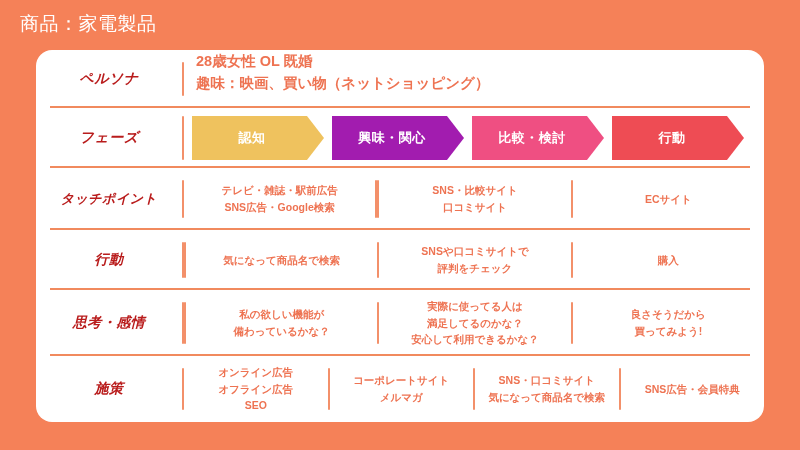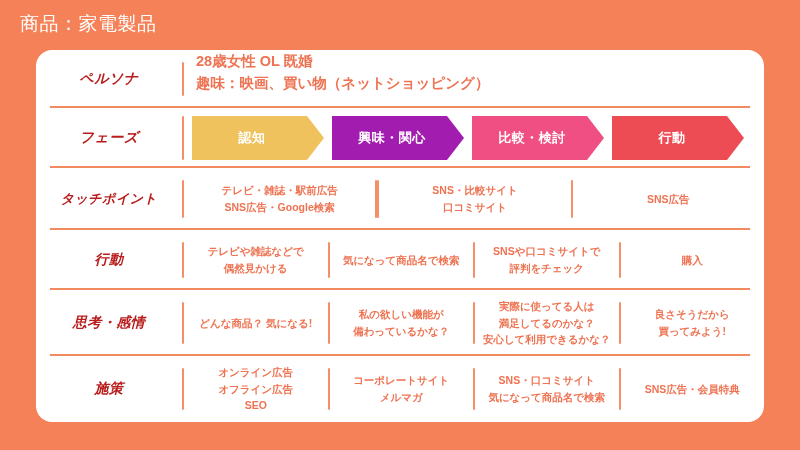--- a/index.html
+++ b/index.html
@@ -192,45 +192,42 @@
       <div class="rowlabel small">タッチポイント</div>
       <div class="vsep"></div>
       <div class="cells">
         <div class="cell">テレビ・雑誌・駅前広告
 SNS広告・Google検索</div>
         <div class="vsep"></div>
         <div class="vsep"></div>
         <div class="cell">SNS・比較サイト
 口コミサイト</div>
         <div class="vsep"></div>
-        <div class="cell">SNS広告</div>
+        <div class="cell">ECサイト</div>
       </div>
     </div>
 
     <div class="row row-action divided">
       <div class="rowlabel">行動</div>
       <div class="vsep"></div>
       <div class="cells">
-        <div class="cell">テレビや雑誌などで
-偶然見かける</div>
         <div class="vsep"></div>
         <div class="cell">気になって商品名で検索</div>
         <div class="vsep"></div>
         <div class="cell">SNSや口コミサイトで
 評判をチェック</div>
         <div class="vsep"></div>
         <div class="cell">購入</div>
       </div>
     </div>
 
     <div class="row row-emotion divided">
       <div class="rowlabel">思考・感情</div>
       <div class="vsep"></div>
       <div class="cells">
-        <div class="cell">どんな商品？ 気になる!</div>
         <div class="vsep"></div>
         <div class="cell">私の欲しい機能が
 備わっているかな？</div>
         <div class="vsep"></div>
         <div class="cell">実際に使ってる人は
 満足してるのかな？
 安心して利用できるかな？</div>
         <div class="vsep"></div>
         <div class="cell">良さそうだから
 買ってみよう!</div>

